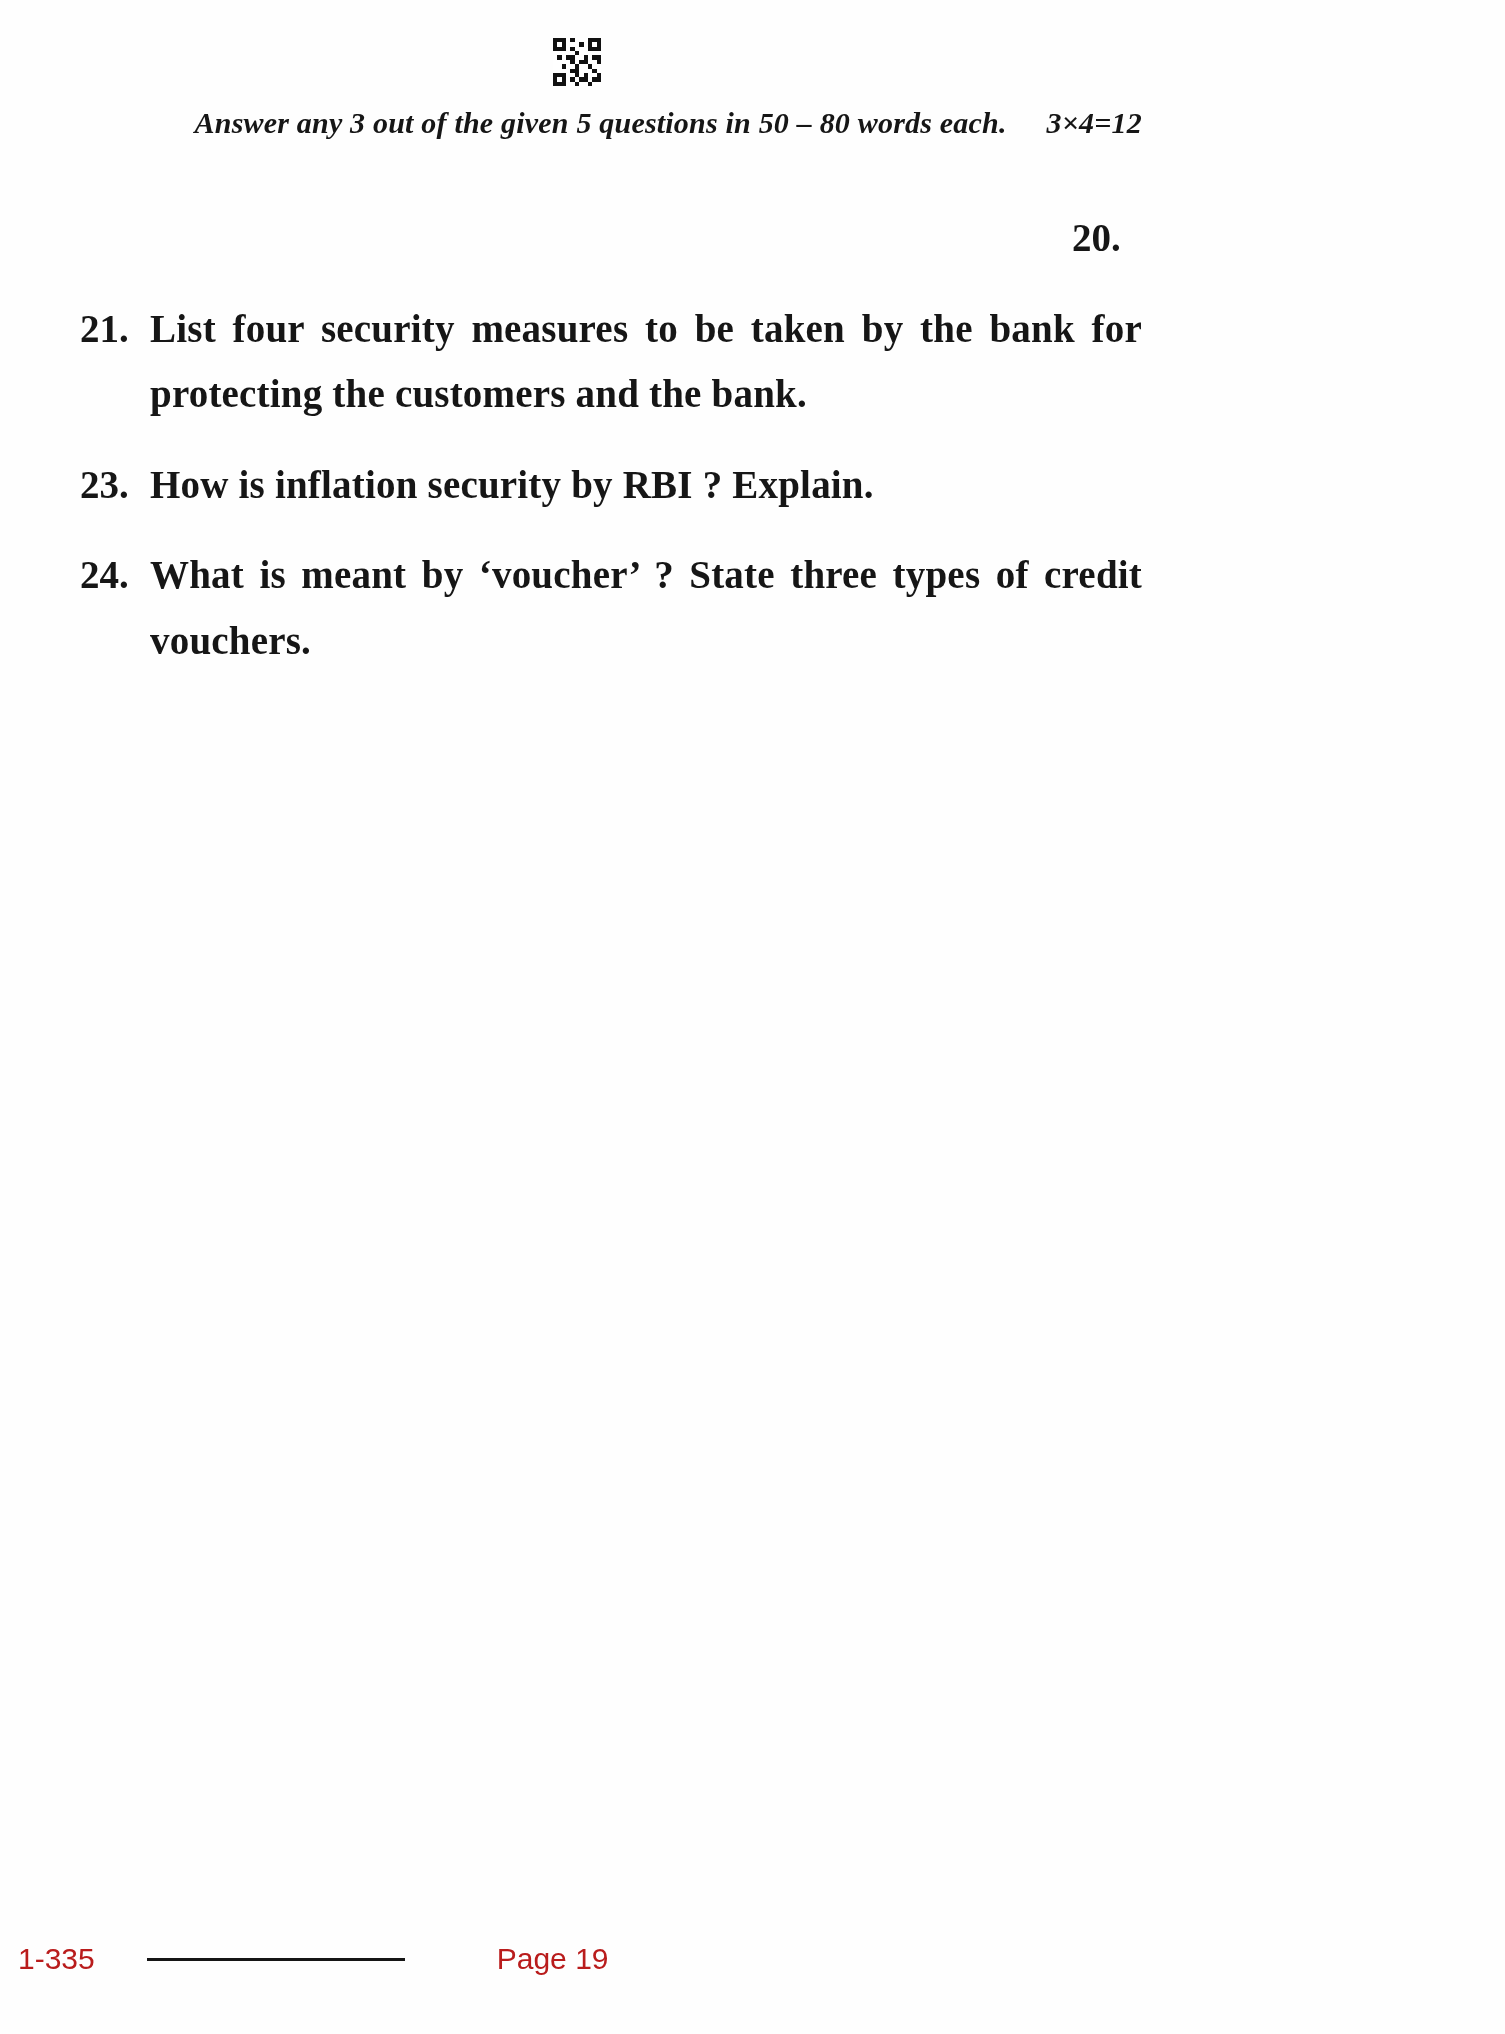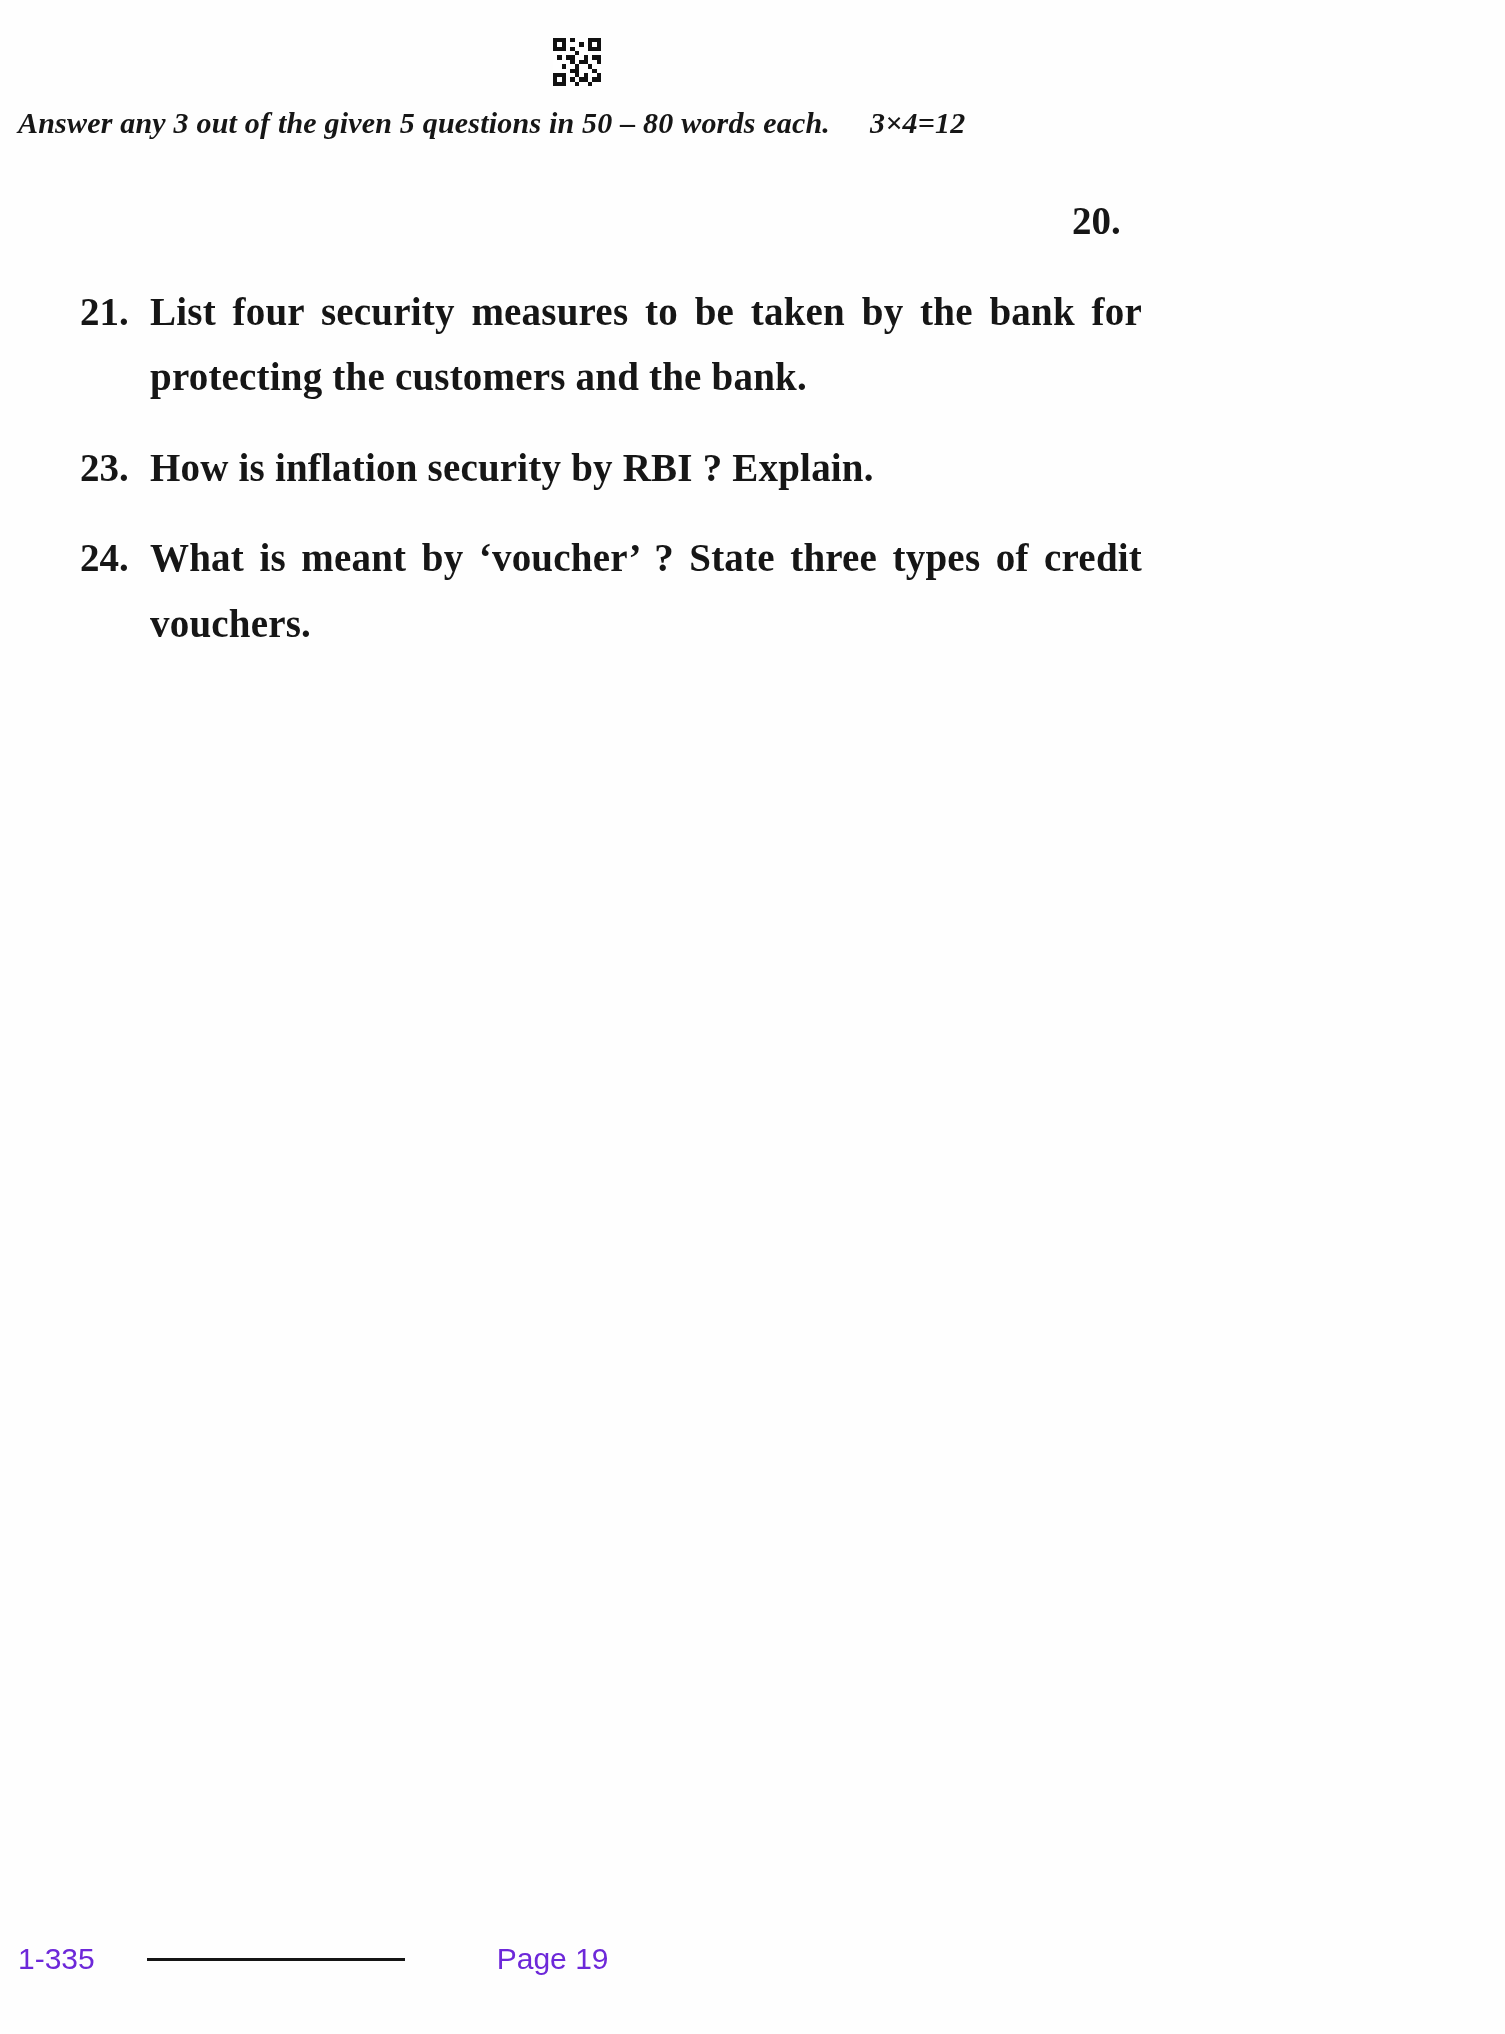--- a/index.html
+++ b/index.html
@@ -24,27 +24,27 @@
     height: 48px;
   }
   .content {
     position: absolute;
     top: 106px;
     left: 18px;
     width: 1124px;
   }
   .instruction-row {
     display: flex;
-    justify-content: flex-start;
+    justify-content: flex-end;
     align-items: baseline;
     font-style: italic;
     font-weight: 600;
     font-size: 30px;
     letter-spacing: 0.2px;
-    margin-bottom: 48px;
+    margin-bottom: 65px;
   }
   .instruction-row .marks {
     flex: none;
     margin-left: 40px;
   }
   .q {
     display: flex;
     align-items: flex-start;
     font-size: 39px;
     font-weight: 600;
@@ -65,21 +65,21 @@
   }
   .footer {
     position: absolute;
     top: 1942px;
     left: 18px;
     right: 0;
     display: flex;
     align-items: center;
     font-family: "Liberation Sans", sans-serif;
     font-size: 30px;
-    color: #6d28d9;
+    color: #b91c1c;
   }
   .footer .code {
     flex: none;
   }
   .footer .rule {
     flex: none;
     width: 258px;
     height: 3px;
     background: #151515;
     margin-left: 52px;

